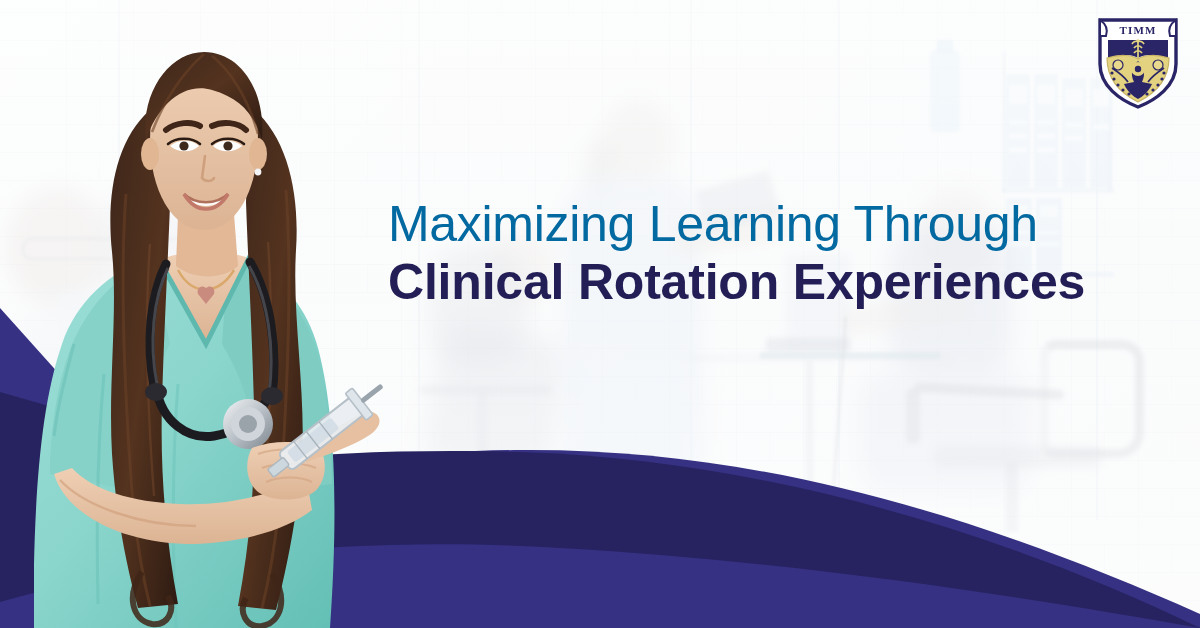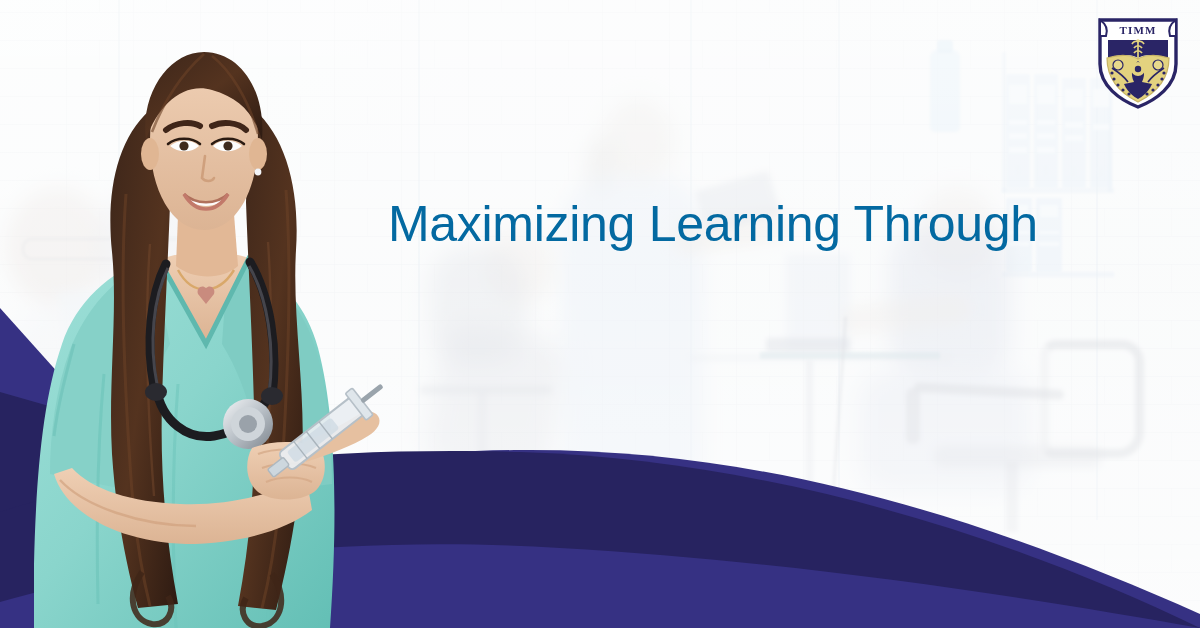--- a/index.html
+++ b/index.html
@@ -375,20 +375,21 @@
         <rect x="374" y="388" width="26" height="5" rx="2" fill="#9aa4ac"></rect>
         <line x1="296" y1="380" x2="296" y2="402" stroke="#a9b4bc" stroke-width="1.4"></line>
         <line x1="312" y1="380" x2="312" y2="402" stroke="#a9b4bc" stroke-width="1.4"></line>
         <line x1="328" y1="380" x2="328" y2="402" stroke="#a9b4bc" stroke-width="1.4"></line>
       </g>
     </g>
   </svg>
 
   <div id="headline">
     <div class="l1">Maximizing Learning Through</div>
+    <div class="l2">Clinical Rotation Experiences</div>
   </div>
 
   <svg id="logo" viewBox="0 0 88 96">
 
     <path d="M6,6 L82,6 L82,50 C82,72 62,86 44,93 C26,86 6,72 6,50 Z" fill="#ffffff" stroke="#2a2566" stroke-width="3.4"></path>
 
     <path d="M6,6 C12,10 14,16 12,22 L6,22 Z" fill="#ffffff" stroke="#2a2566" stroke-width="2"></path>
     <path d="M82,6 C76,10 74,16 76,22 L82,22 Z" fill="#ffffff" stroke="#2a2566" stroke-width="2"></path>
 
     <text x="44" y="20" text-anchor="middle" font-family="'Liberation Serif', serif" font-size="11" font-weight="700" letter-spacing="1.1" fill="#2a2566">TIMM</text>

